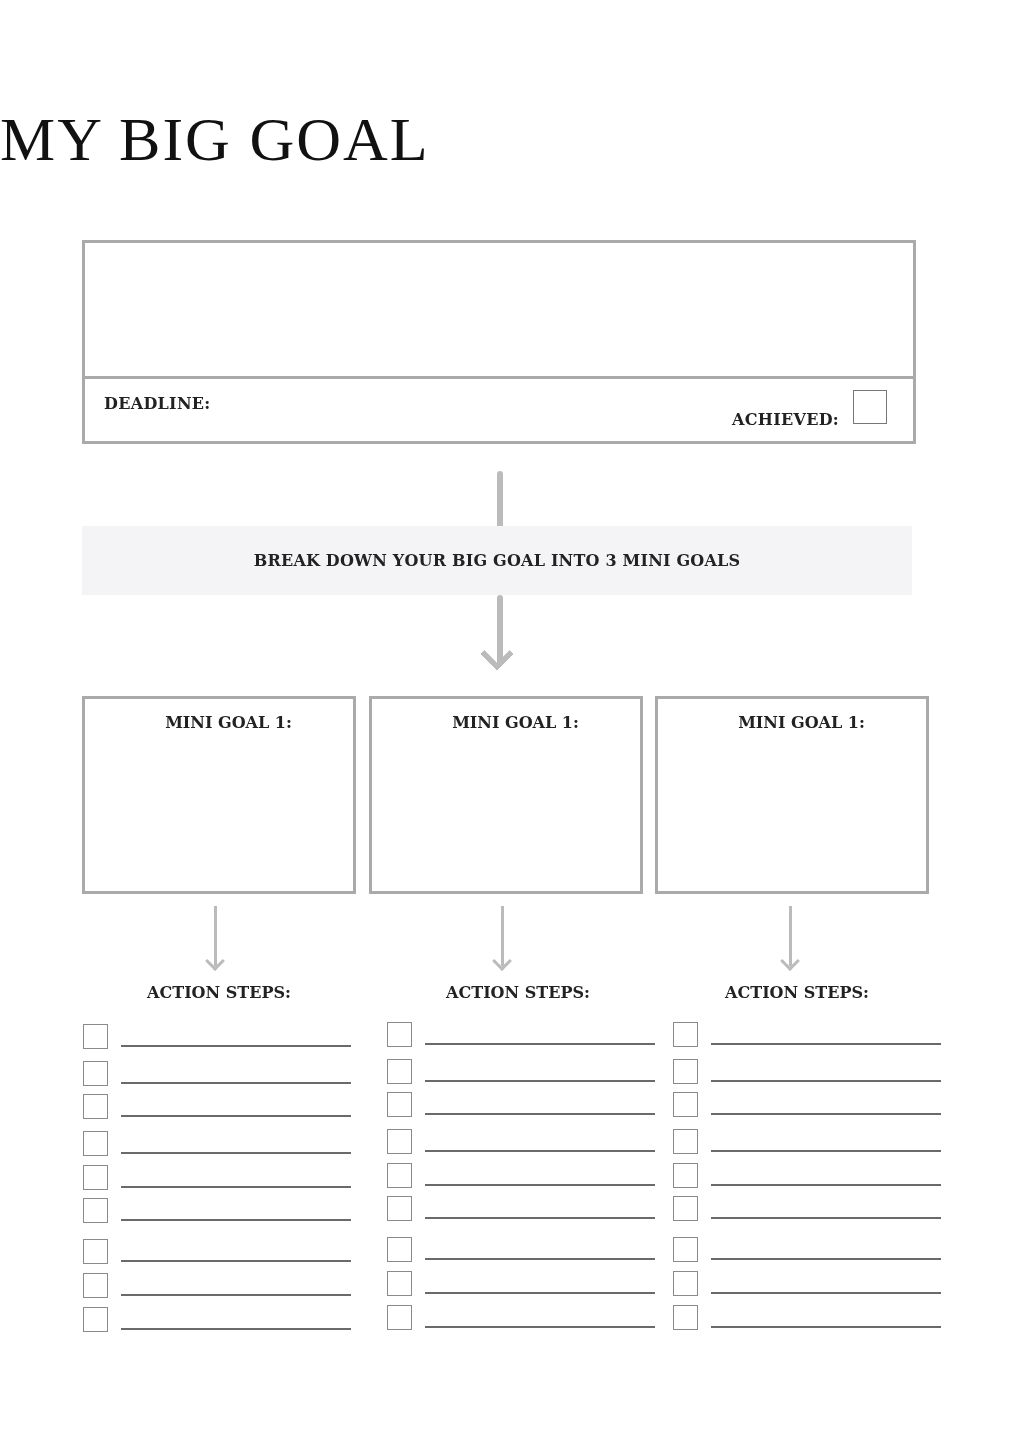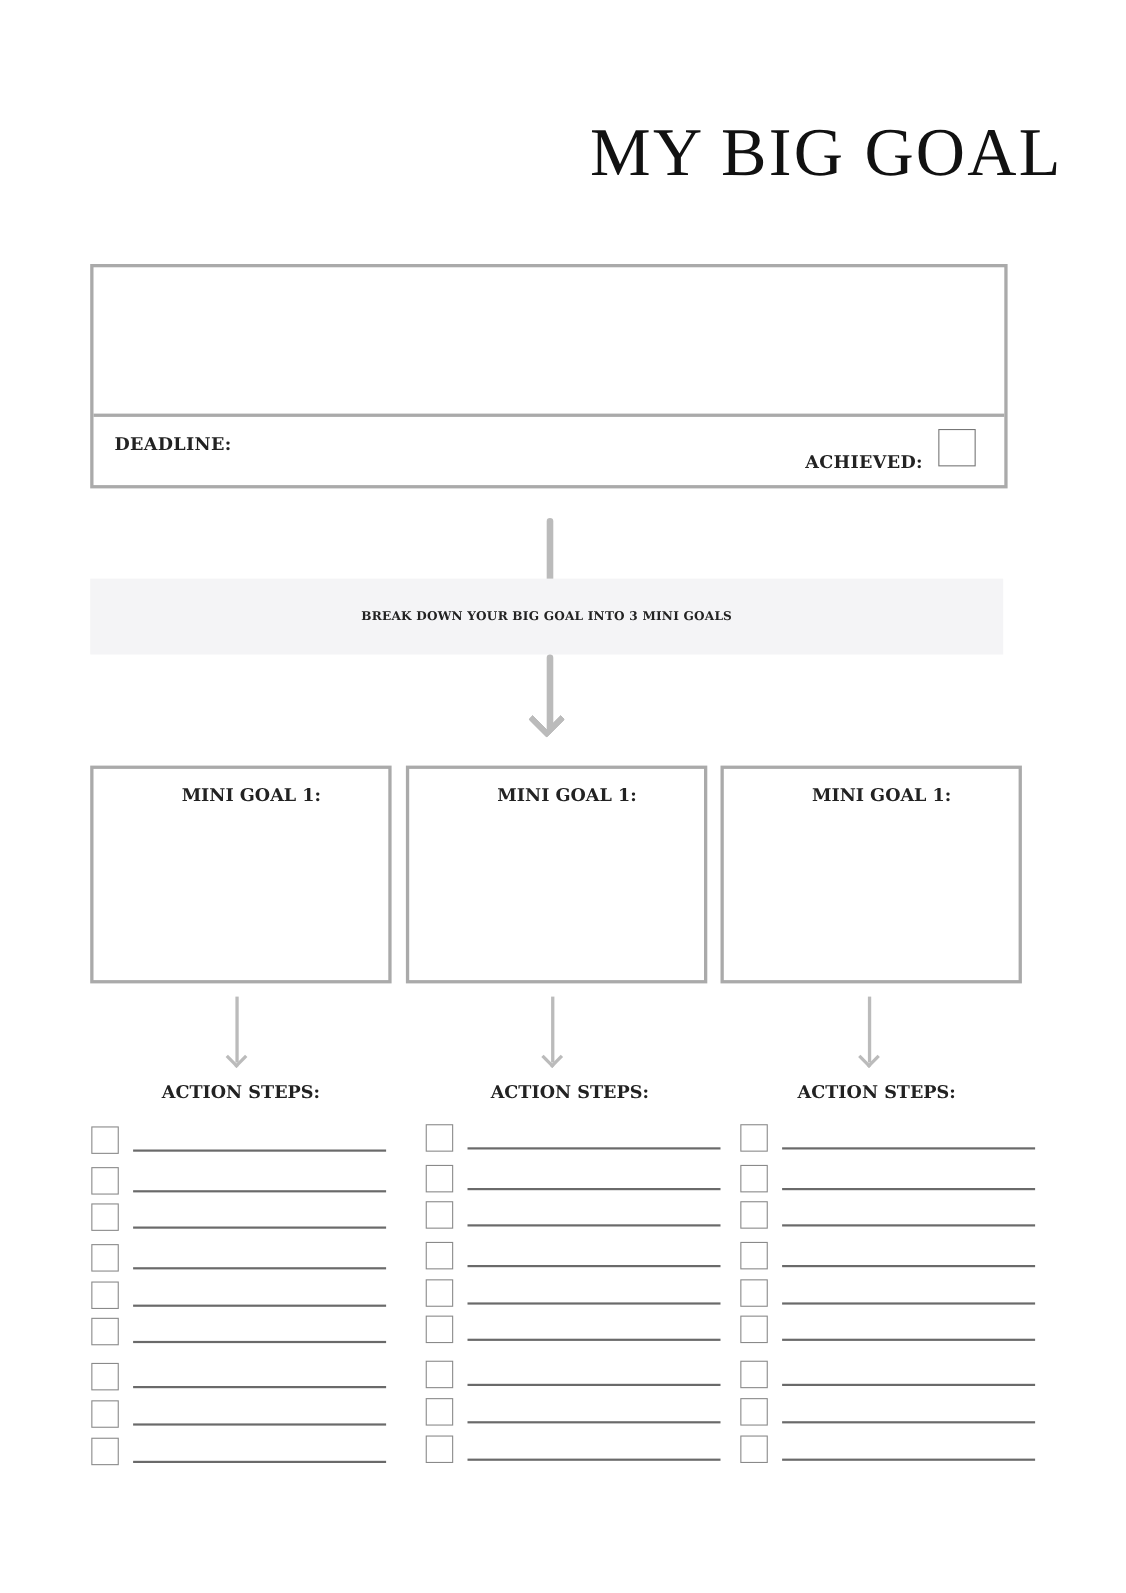--- a/index.html
+++ b/index.html
@@ -1,31 +1,31 @@
 <!DOCTYPE html>
 <html><head>
   <meta charset="utf-8">
   <style>
     html, body { margin:0; padding:0; background:#ffffff; }
     body { width:1024px; height:1448px; position:relative; overflow:hidden;
            font-family:"DejaVu Serif", "Liberation Serif", serif; color:#1e1e1e; }
     .abs { position:absolute; }
-    .title { left:0; width:966px; top:104px; text-align:right; font-size:62px;
+    .title { left:0; width:966px; top:104px; text-align:left; font-size:62px;
              font-family:"Liberation Serif", "DejaVu Serif", serif; letter-spacing:2px;
              color:#111; font-weight:normal; line-height:70px; }
     .bigbox { left:82px; top:240px; width:828px; height:198px; border:3px solid #aaaaaa; }
     .bigbox .divider { position:absolute; left:0; right:0; top:133px; height:3px; background:#aaaaaa; }
     .label { font-weight:bold; font-size:16px; letter-spacing:0.3px; color:#222; }
     .deadline { left:104px; top:394px; }
     .achieved { left:732px; top:410px; }
     .achieved-box { left:853px; top:390px; width:32px; height:32px; border:1px solid #777; background:#fff; }
     .vline { background:#bbbbbb; width:6px; border-radius:3px; }
     .banner { left:82px; top:526px; width:830px; height:69px; background:#f4f4f6;
               display:flex; align-items:center; justify-content:center; }
-    .banner span { font-weight:bold; font-size:11px; color:#222; letter-spacing:0.2px; }
+    .banner span { font-weight:bold; font-size:16px; color:#222; letter-spacing:0.2px; }
     .arrowhead { width:18px; height:18px; border-right:6px solid #bbbbbb; border-bottom:6px solid #bbbbbb;
                  transform:rotate(45deg); border-radius:2px; }
     .minibox { top:696px; width:268px; height:192px; border:3px solid #aaaaaa; }
     .minibox .mlabel { position:absolute; left:0; right:0; top:14px; text-align:center;
                        font-weight:bold; font-size:16px; color:#222;padding-left:19px; }
     .thin-v { width:3px; background:#bbbbbb; }
     .small-head { width:11px; height:11px; border-right:3px solid #bbbbbb; border-bottom:3px solid #bbbbbb;
                   transform:rotate(45deg); }
     .steps-head { font-weight:bold; font-size:16px; color:#222; text-align:center; width:268px; }
     .cb { width:23px; height:23px; border:1.5px solid #8a8a8a; background:#fff; }

